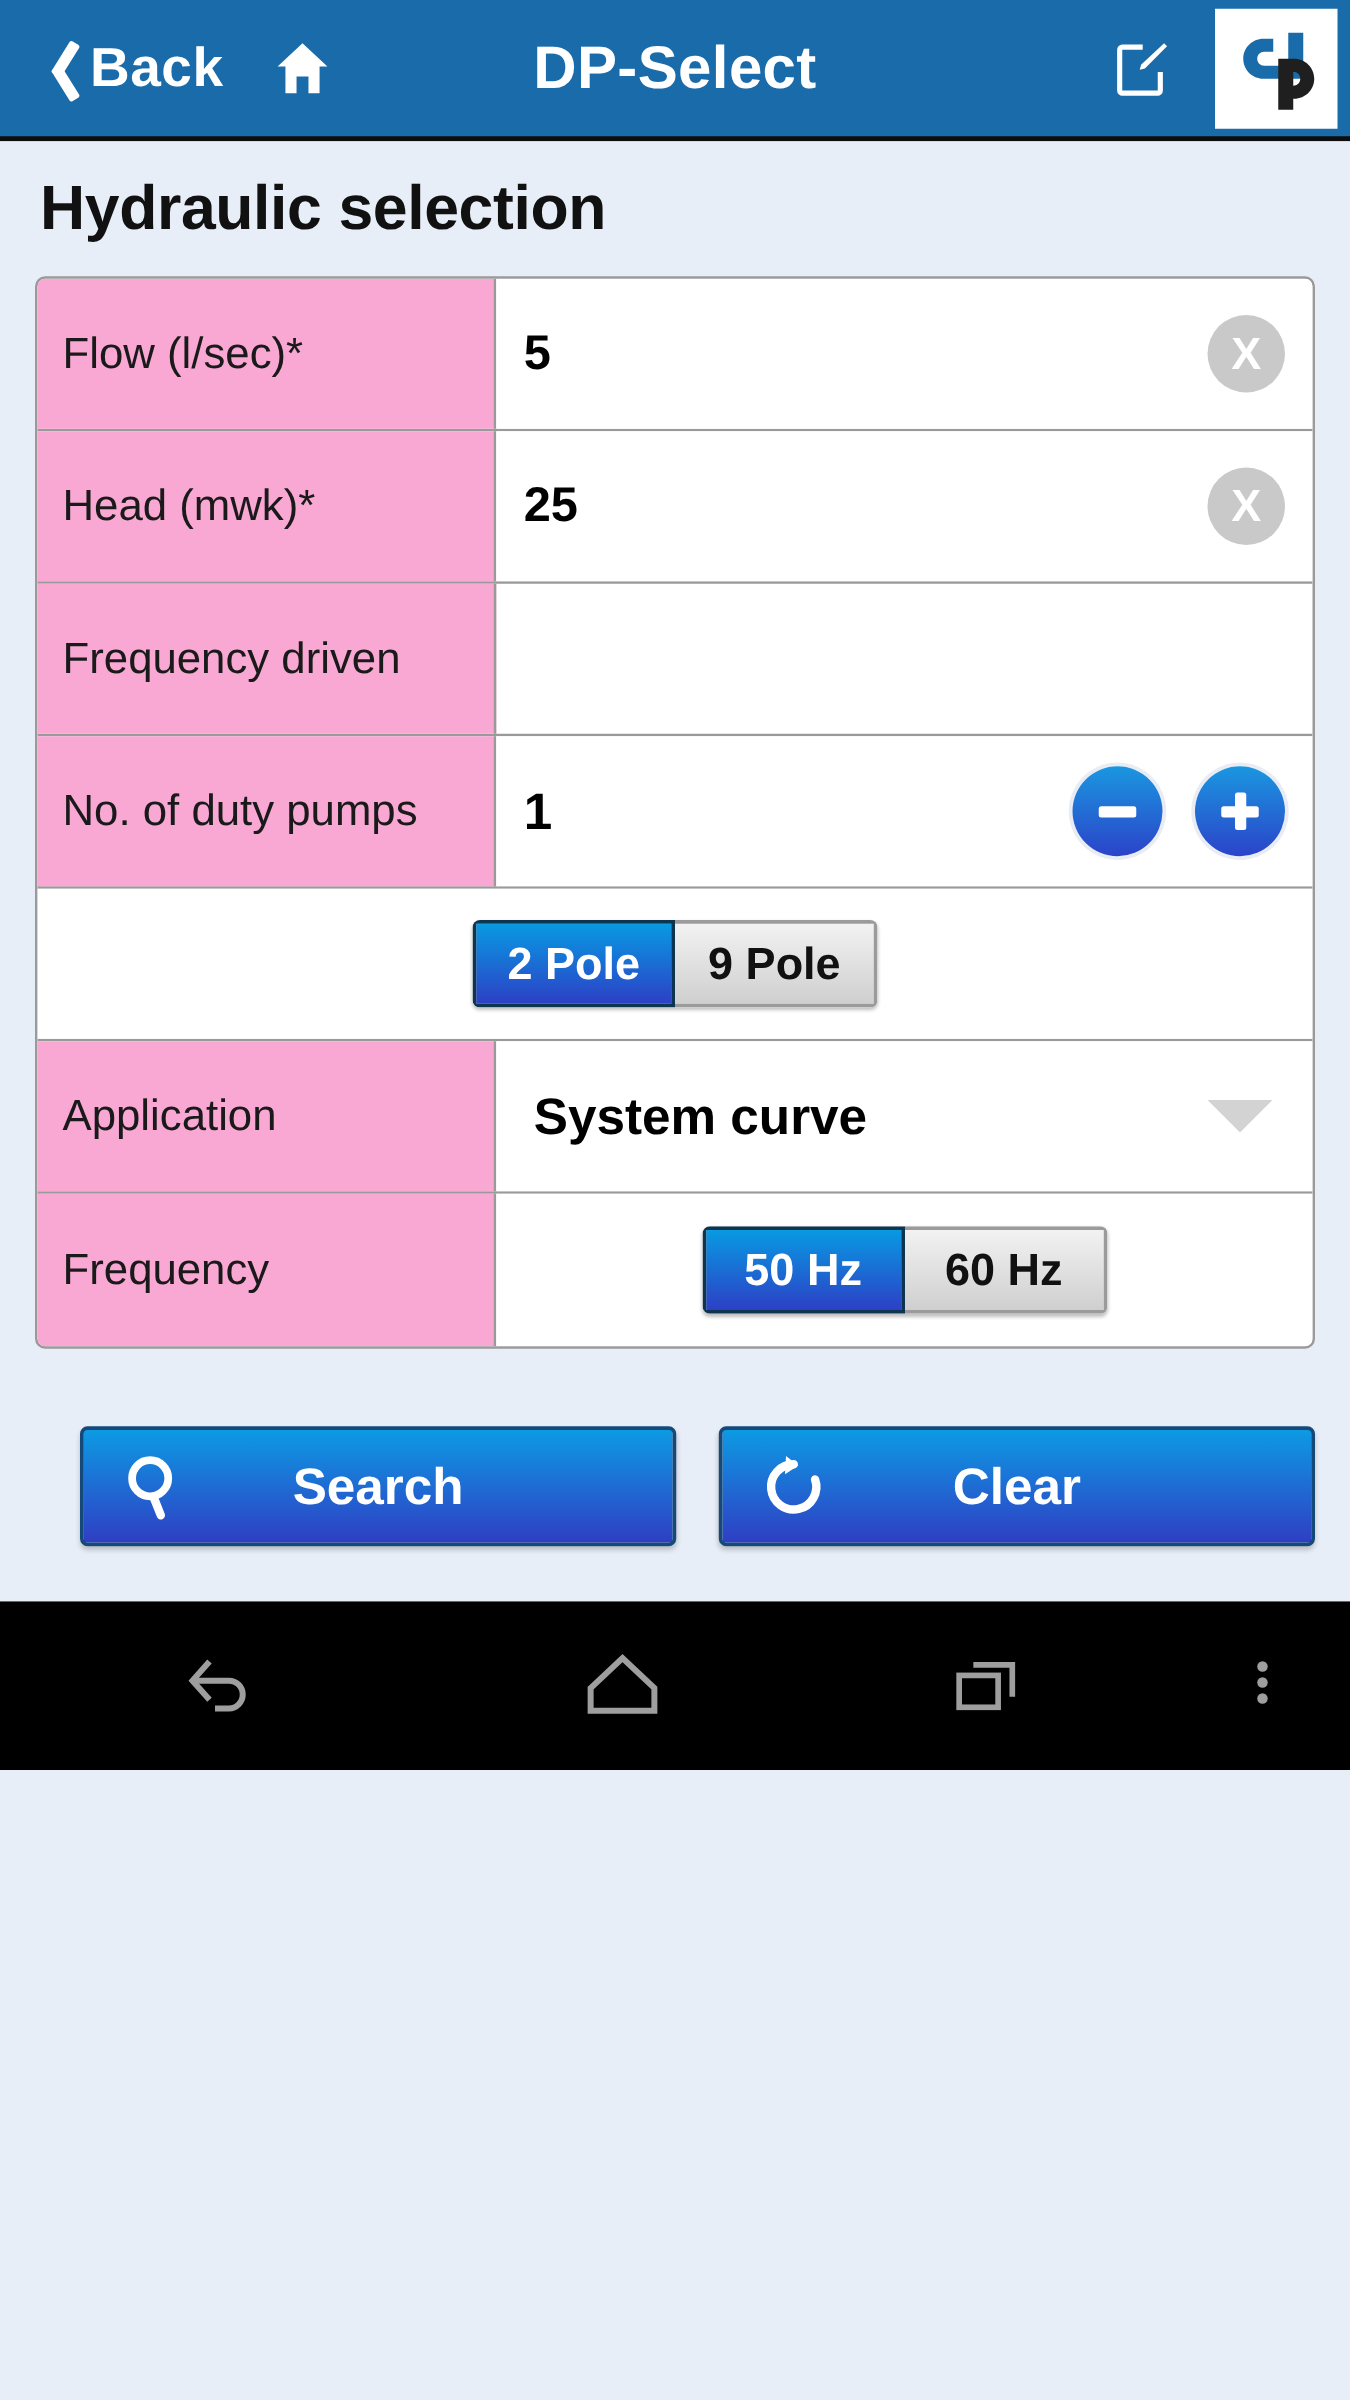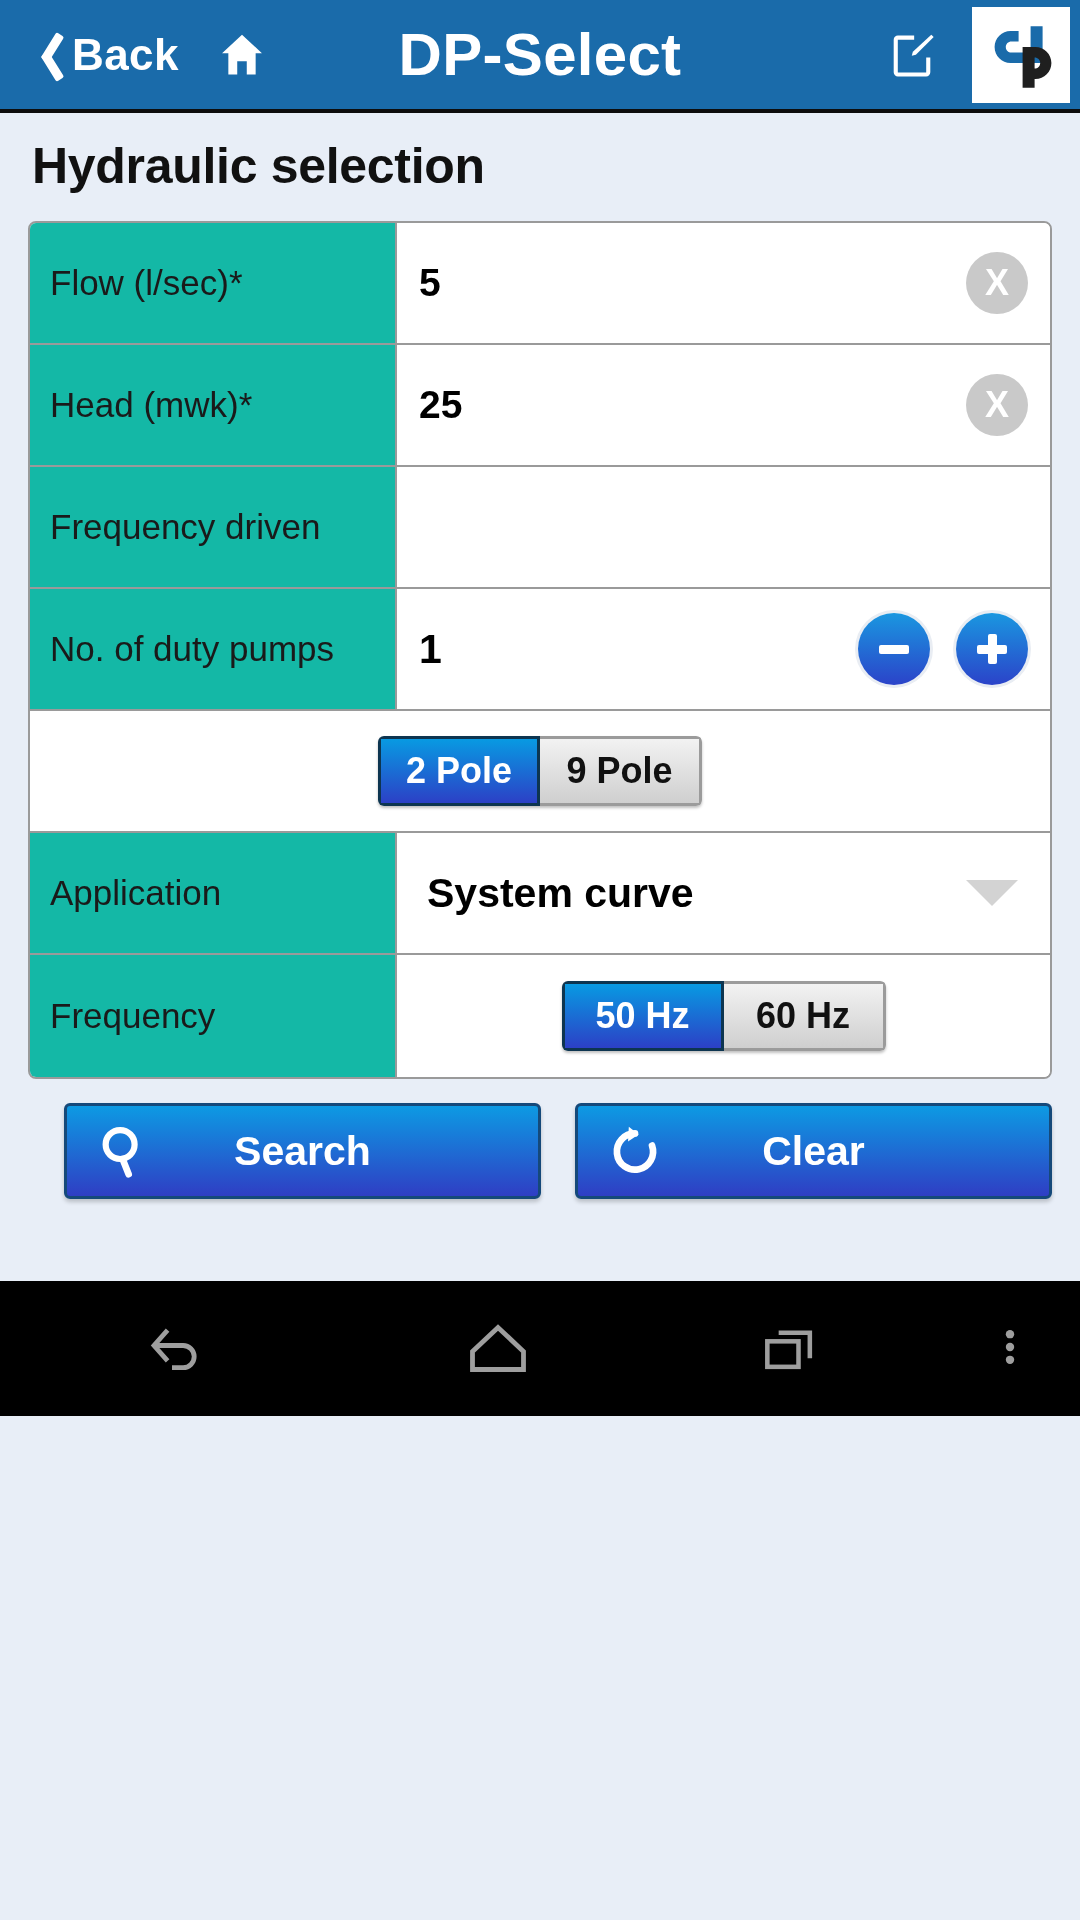--- a/index.html
+++ b/index.html
@@ -23,21 +23,21 @@
   .chev::before, .chev::after {
     content: ""; position: absolute; left: 12px; width: 9px; height: 30px;
     background: #fff; border-radius: 2px;
   }
   .chev::before { top: 0px; transform: rotate(32deg); transform-origin: bottom center; }
   .chev::after { top: 24px; transform: rotate(-32deg); transform-origin: top center; }
   .back-label { color: #fff; font-size: 44px; font-weight: bold; letter-spacing: .4px; }
   .home-icon { margin-left: 36px; width: 54px; height: 52px; display: block; }
   .app-title {
     position: absolute; left: 0; right: 0; text-align: center;
-    color: #fff; font-size: 60px; font-weight: bold; letter-spacing: .3px;
+    color: #fff; font-size: 48px; font-weight: bold; letter-spacing: .3px;
     pointer-events: none;
   }
   .tb-right { margin-left: auto; display: flex; align-items: center; height: 100%; }
   .edit-icon { width: 52px; height: 54px; margin-right: 34px; }
   .logo-box {
     width: 98px; height: 96px; background: #fff; margin-right: 10px;
     display: flex; align-items: center; justify-content: center;
   }
 
   
@@ -47,21 +47,21 @@
     padding: 24px 4px 26px 4px; letter-spacing: -.3px;
   }
 
   .form-card {
     border: 2px solid #9a9a9a; border-radius: 8px; overflow: hidden;
     background: #fff;
   }
   .row { display: flex; min-height: 122px; border-bottom: 2px solid #9a9a9a; }
   .row:last-child { border-bottom: none; }
   .row-label {
-    width: 367px; flex: 0 0 367px; background: #14b8a6;
+    width: 367px; flex: 0 0 367px; background: #f9a8d4;
     display: flex; align-items: center; padding-left: 20px;
     font-size: 35px; color: #1a1a1a; border-right: 2px solid #9a9a9a;
   }
   .row-value {
     flex: 1 1 auto; background: #fff; display: flex; align-items: center;
     padding: 0 22px; position: relative;
   }
   .val-text { font-size: 39px; font-weight: bold; color: #000; }
   .val-text.plain { font-weight: bold; font-size: 41px; }
 
@@ -121,21 +121,21 @@
   .center-wrap { flex: 1 1 auto; display: flex; justify-content: center; }
 
   .dropdown-val { font-size: 41px; font-weight: bold; color: #000; padding-left: 8px; }
   .caret {
     margin-left: auto; width: 0; height: 0;
     border-left: 26px solid transparent; border-right: 26px solid transparent;
     border-top: 26px solid #d3d3d3; margin-right: 10px;
   }
 
   
-  .actions { display: flex; gap: 34px; margin-top: 24px; padding-left: 36px; }
+  .actions { display: flex; gap: 34px; margin-top: 62px; padding-left: 36px; }
   .action-btn {
     flex: 1 1 0; height: 96px; border-radius: 6px;
     background: linear-gradient(#0d9ae3, #2f3ec4);
     border: 3px solid #15497a;
     display: flex; align-items: center; position: relative;
     box-shadow: 0 3px 4px rgba(0,0,0,.2);
   }
   .action-btn .ic { width: 62px; height: 62px; margin-left: 26px; }
   .action-btn .lbl {
     position: absolute; left: 0; right: 0; text-align: center;

